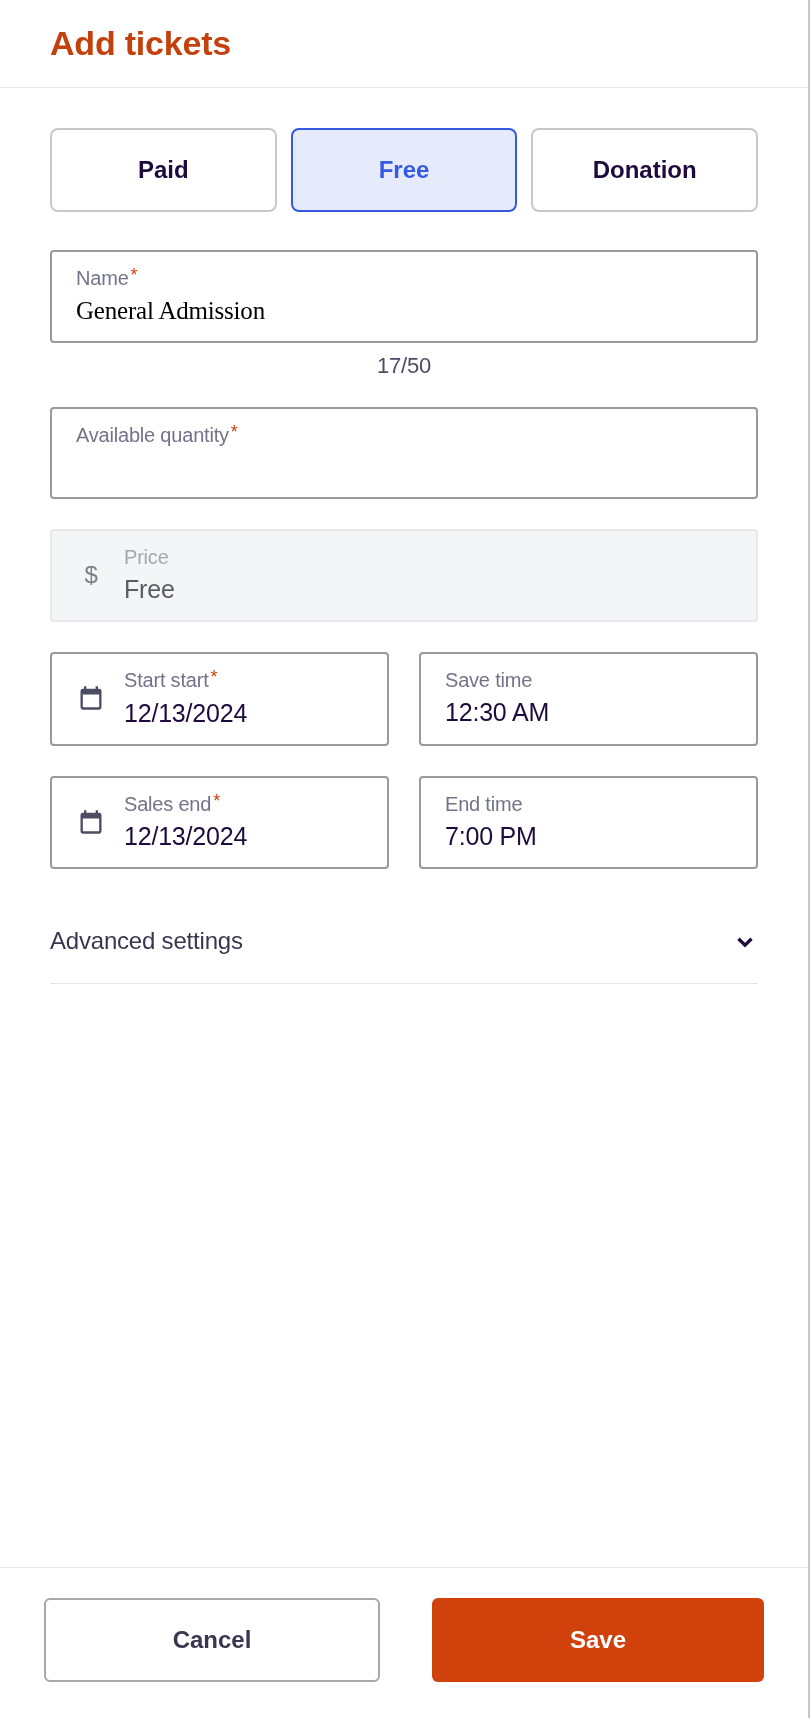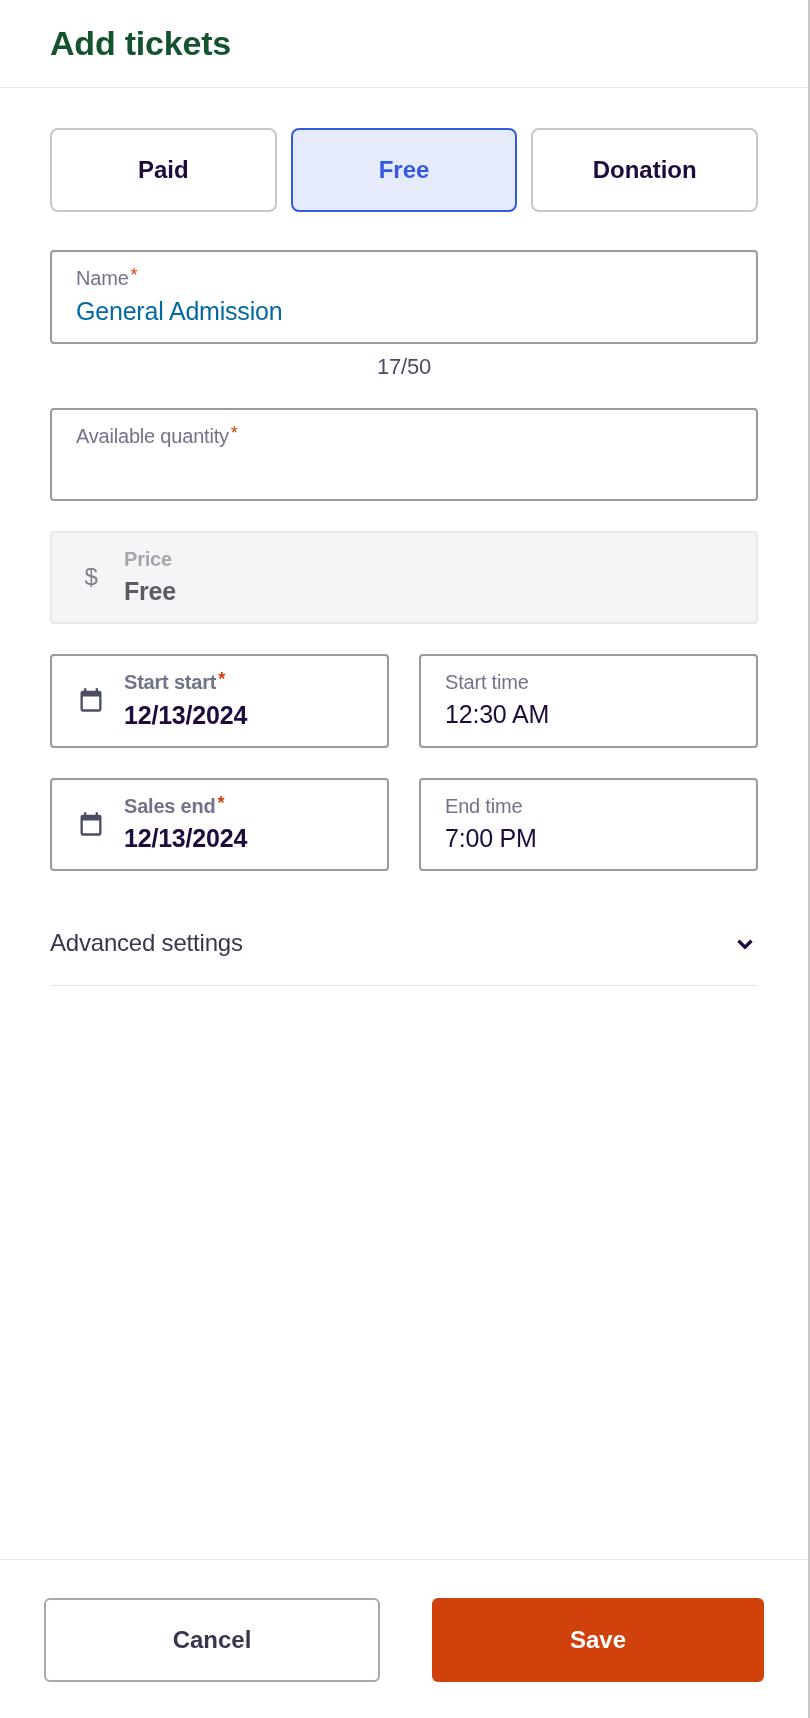--- a/index.html
+++ b/index.html
@@ -13,21 +13,21 @@
       letter-spacing: -0.2px;
       border-right: 2px solid #c8c8c8;
     }
     .header {
       padding: 24px 50px 24px 50px;
       border-bottom: 1px solid #e6e6e6;
     }
     .title {
       font-size: 34px;
       font-weight: 700;
-      color: #14532d;
+      color: #c2410c;
     }
     .content {
       flex: 1;
       padding: 40px 50px 0 50px;
       overflow-y: auto;
     }
     .seg {
       display: flex;
       gap: 14px;
       margin-bottom: 38px;
@@ -72,23 +72,23 @@
       font-size: 18px;
       position: relative;
       top: -4px;
       margin-left: 2px;
     }
     .field-input {
       border: none;
       outline: none;
       background: transparent;
       font-size: 25px;
-      color: #0369a1;
+      color: #000000;
       width: 100%;
-      font-family: Liberation Sans, sans-serif;
+      font-family: Liberation Serif, serif;
       margin-top: 6px;
       letter-spacing: -0.2px;
     }
     .field-value {
       font-size: 25px;
       color: #1e0a3c;
       margin-top: 6px;
       letter-spacing: -0.2px;
     }
     .field.disabled .field-value { color: #5c5c66; }
@@ -99,21 +99,21 @@
       margin: 10px 0 28px 0;
     }
     .gap-30 { height: 30px; }
     .row2 {
       display: flex;
       gap: 30px;
       margin-bottom: 30px;
     }
     .row2 .field { flex: 1; }
     .icon-field { display: flex; align-items: center; gap: 18px; }
-    .icon-field .field-body { flex: 1; font-weight: bold; }
+    .icon-field .field-body { flex: 1; }
     .cal-icon {
       width: 30px;
       height: 30px;
       display: flex;
       align-items: center;
       justify-content: center;
     }
     .dollar {
       width: 30px;
       font-size: 24px;
@@ -129,21 +129,21 @@
       cursor: pointer;
     }
     .adv-text {
       font-size: 24px;
       color: #39364f;
       font-weight: 500;
     }
     .chev { width: 26px; height: 26px; }
     .footer {
       border-top: 1px solid #e6e6e6;
-      padding: 38px 44px 36px 44px;
+      padding: 30px 44px 36px 44px;
       display: flex;
       gap: 52px;
     }
     .btn {
       flex: 1;
       height: 84px;
       border-radius: 6px;
       font-size: 24px;
       font-weight: 600;
       cursor: pointer;
@@ -211,21 +211,21 @@
         </div>
         <div class="field-body">
           <label class="field-label">
             <span>Start start</span><span class="req">*</span>
           </label>
           <div class="field-value">12/13/2024</div>
         </div>
       </div>
     </div>
     <div class="field">
-      <label class="field-label">Start time</label>
+      <label class="field-label">Save time</label>
       <div class="field-value">12:30 AM</div>
     </div>
   </div>
 
   <div class="row2">
     <div class="field">
       <div class="icon-field">
         <div class="cal-icon">
           <svg viewBox="0 0 24 24" width="28" height="28" fill="#4b4d63">
               <path d="M19 4h-1V2h-2v2H8V2H6v2H5a2 2 0 0 0-2 2v14a2 2 0 0 0 2 2h14a2 2 0 0 0 2-2V6a2 2 0 0 0-2-2zm0 16H5V9h14v11z"></path>

